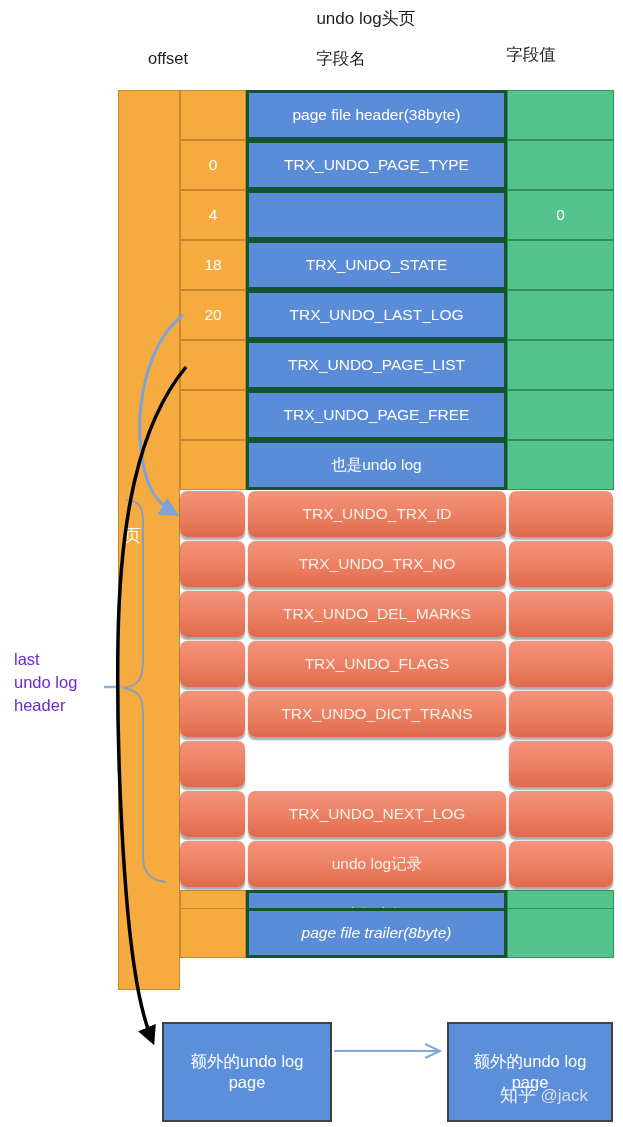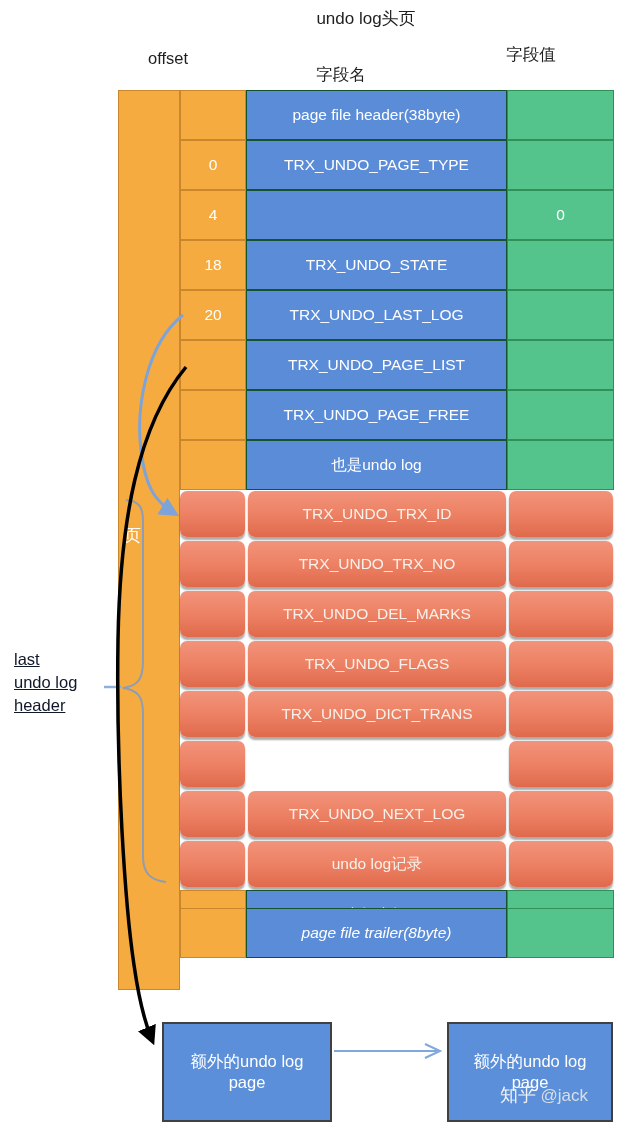--- a/index.html
+++ b/index.html
@@ -7,51 +7,51 @@
     position:relative; width:623px; height:1127px; background:#ffffff;
     font-family:"Liberation Sans","DejaVu Sans",sans-serif; overflow:hidden;
   }
   .abs { position:absolute; }
   #page-title {
     top:7px; left:118px; width:496px; text-align:center;
     font-size:17px; color:#1f1f1f;
   }
   .col-header { font-size:16.5px; color:#1f1f1f; transform:translateX(-50%); white-space:nowrap; }
   #hdr-offset { left:168px; top:49px; }
-  #hdr-name   { left:341px; top:64px; }
+  #hdr-name   { left:341px; top:48px; }
   #hdr-value  { left:531px; top:44px; }
 
   #left-strip {
     left:118px; top:90px; width:62px; height:900px;
     background:#F6AB41; border:1px solid #C9862C; box-sizing:border-box;
   }
   #page-i-label { left:124px; top:524px; color:#ffffff; font-size:17px; }
 
   #rows { left:118px; top:90px; width:496px; height:900px; }
   .row { position:absolute; left:0; width:496px; height:50px; }
   .cell {
     position:absolute; top:0; height:50px; box-sizing:border-box;
     display:flex; align-items:center; justify-content:center;
     font-size:15.5px; color:#ffffff; white-space:nowrap;
   }
   .row.blue .offset-cell { left:62px;  width:66px;  background:#F6AB41; border:1px solid #C9862C; }
-  .row.blue .name-cell   { left:128px; width:261px; background:#5B8CD8; border:1px solid #14532d; }
+  .row.blue .name-cell   { left:128px; width:261px; background:#5B8CD8; border:3px solid #14532d; }
   .row.blue .value-cell  { left:389px; width:107px; background:#55C48C; border:1px solid #2F9157; }
   .row.red .cell {
     top:1px; height:46px; border-radius:7px; border:none; color:#F8F1EA;
     background:linear-gradient(180deg,#F2937B 0%,#EC7F62 55%,#DF6A4B 100%);
     box-shadow:0 3px 2px rgba(100,100,100,0.55);
   }
   .row.red .offset-cell { left:62px;  width:65px; }
   .row.red .name-cell   { left:130px; width:258px; }
   .row.red .value-cell  { left:391px; width:104px; }
 
   #side-label {
-    left:14px; top:648px; width:104px; font-size:16.5px; color:#0f172a;
-    line-height:1.38; white-space:pre-line;text-decoration:underline;
+    left:14px; top:648px; width:104px; font-size:16.5px; color:#6d28d9;
+    line-height:1.38; white-space:pre-line;
   }
 
   .extra-box {
     top:1022px; height:100px; background:#5B8FD9; border:2px solid #404040;
     box-sizing:border-box; display:flex; align-items:center; justify-content:center;
     text-align:center; color:#ffffff; font-size:16.5px; line-height:1.25; padding:0 8px;
   }
   #extra-box-left  { left:162px; width:170px; }
   #extra-box-right { left:447px; width:166px; }
 

